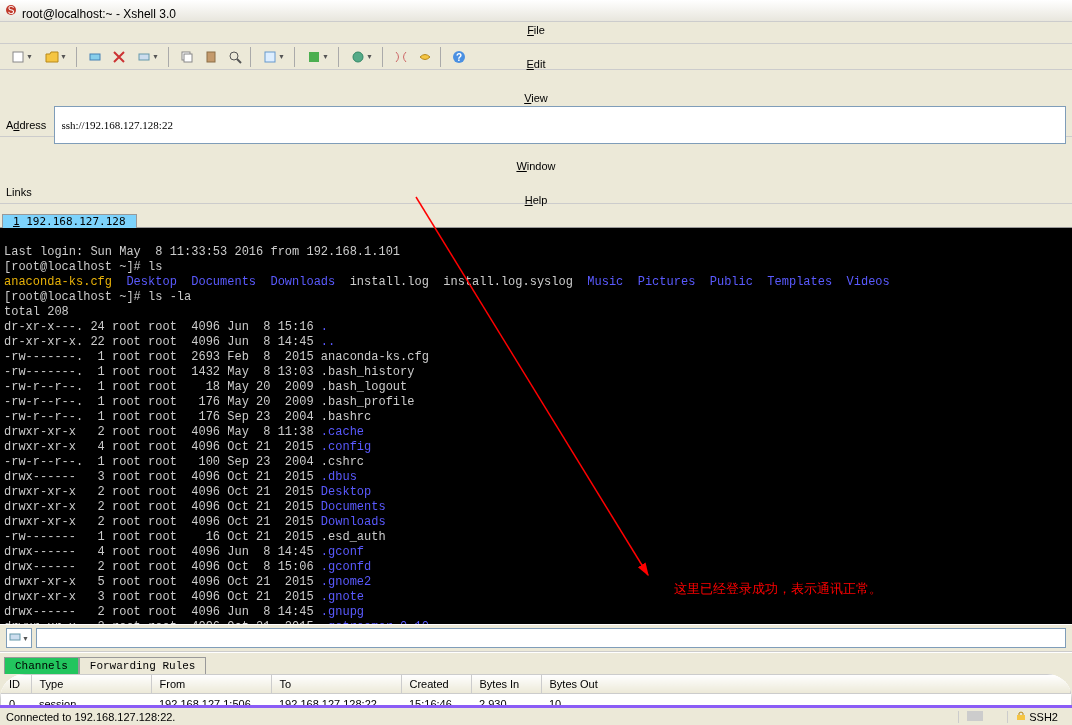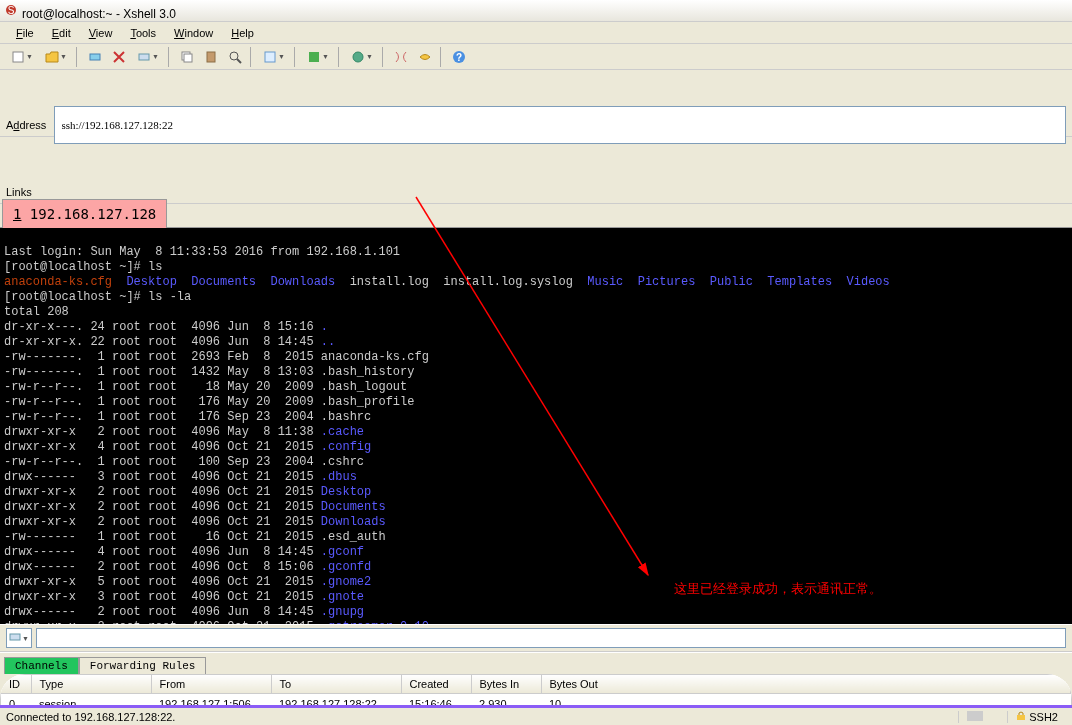--- a/index.html
+++ b/index.html
@@ -1,37 +1,37 @@
 <!DOCTYPE html>
 <html><head>
 <meta charset="utf-8">
 <style>
 * { margin: 0; padding: 0; box-sizing: border-box; }
 body { font-family: Tahoma, sans-serif; font-size: 11px; background: #ece9d8; width: 1072px; height: 725px; overflow: hidden; position: relative; }
 .titlebar { background: linear-gradient(#fff, #e8e6dd); height: 22px; display: flex; align-items: center; padding: 0 4px; border-bottom: 1px solid #ccc; }
 .titlebar .icon { margin-right: 4px; display: inline-block; }
 .titlebar .title { font-size: 12px; margin-top: 6px; }
-.menubar { background: #ece9d8; height: 22px; display: flex; align-items: center; padding: 0 8px; border-bottom: 1px solid #ccc; gap: 2px; }
+.menubar { background: #ece9d8; height: 22px; display: flex; align-items: center; padding: 0 8px; border-bottom: 1px solid #ccc; gap: 18px; flex-direction: column; }
 .menubar .item { padding: 2px 8px; cursor: default; }
 .menubar .item .ul { text-decoration: underline; }
 .toolbar { background: #ece9d8; height: 26px; display: flex; align-items: center; padding: 0 6px; border-bottom: 1px solid #ccc; gap: 2px; }
 .toolbar .btn { width: 22px; height: 22px; display: flex; align-items: center; justify-content: center; border: 1px solid transparent; }
 .toolbar .btn.dd { width: 32px; }
 .toolbar .sep { width: 4px; height: 20px; border-left: 1px solid #aaa; margin: 0 2px; }
 .dd-arrow { font-size: 7px; margin-left: 1px; color: #555; }
 .addrbar, .linksbar { background: #ece9d8; height: 24px; display: flex; align-items: center; padding: 0 6px; border-bottom: 1px solid #ccc; margin-top: 43px; }
 .addrbar .lbl, .linksbar .lbl { font-size: 11px; margin-right: 8px; }
 .addrbar .lbl .ul { text-decoration: underline; }
 .addrbar .input { flex: 1; background: #fff; height: 20px; border: 1px solid #7f9db9; padding: 18px 6px; font-size: 11px; font-family: Tahoma; }
 .tabbar { background: #ece9d8; height: 24px; display: flex; align-items: flex-end; padding: 0 2px; border-bottom: 1px solid #999; }
-.tabbar .tab { background: #fca5a5; border: 1px solid #999; border-bottom: none; padding: 6px 10px; font-size: 14px; font-family: monospace; margin-bottom: -1px; }
+.tabbar .tab { background: #7dd3fc; border: 1px solid #999; border-bottom: none; padding: 0 10px; font-size: 11px; font-family: monospace; margin-bottom: -1px; }
 .terminal { background: #000; color: #ccc; font-family: "Courier New", monospace; font-size: 12px; line-height: 15px; padding: 2px 4px; height: 396px; overflow: hidden; white-space: pre; position: relative; }
 .terminal .w { color: #ccc; }
 .terminal .b { color: #5a5aff; }
-.terminal .r { color: #c2410c; }
+.terminal .r { color: #eab308; }
 .cmdbar { background: #ece9d8; height: 28px; display: flex; align-items: center; padding: 2px 6px; border-top: 1px solid #fff; border-bottom: 1px solid #ccc; gap: 4px; }
 .cmdbar .sel { background: #fff; border: 1px solid #7f9db9; height: 20px; width: 26px; display: flex; align-items: center; justify-content: center; }
 .cmdbar .inp { flex: 1; background: #fff; border: 1px solid #7f9db9; height: 20px; }
 .lowertabs { background: #ece9d8; height: 22px; display: flex; align-items: flex-end; padding: 2px 4px 0; border-top: 1px solid #fff; }
 .lowertabs .tab { border: 1px solid #999; padding: 2px 10px; font-size: 11px; font-family: "Courier New", monospace; background: #22c55e; margin-right: 0; border-bottom: none; }
 .lowertabs .tab.inactive { background: #ece9d8; }
 .table { background: #fff; border: 1px solid #ccc; margin: 0; }
 .table table { width: 100%; border-collapse: collapse; font-size: 11px; }
 .table th { text-align: left; background: linear-gradient(#fff, #ece9d8); border-right: 1px solid #ccc; border-bottom: 1px solid #ccc; padding: 3px 8px; font-weight: normal; }
 .table td { padding: 4px 8px; }

